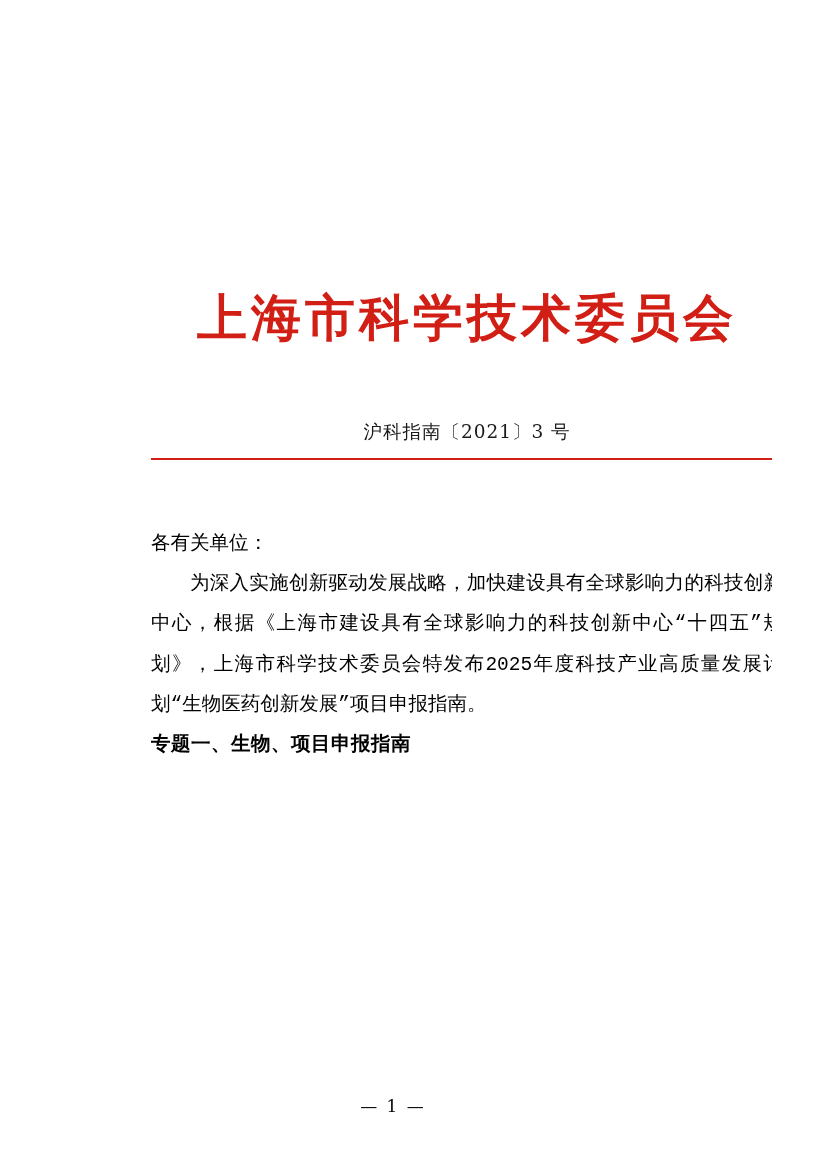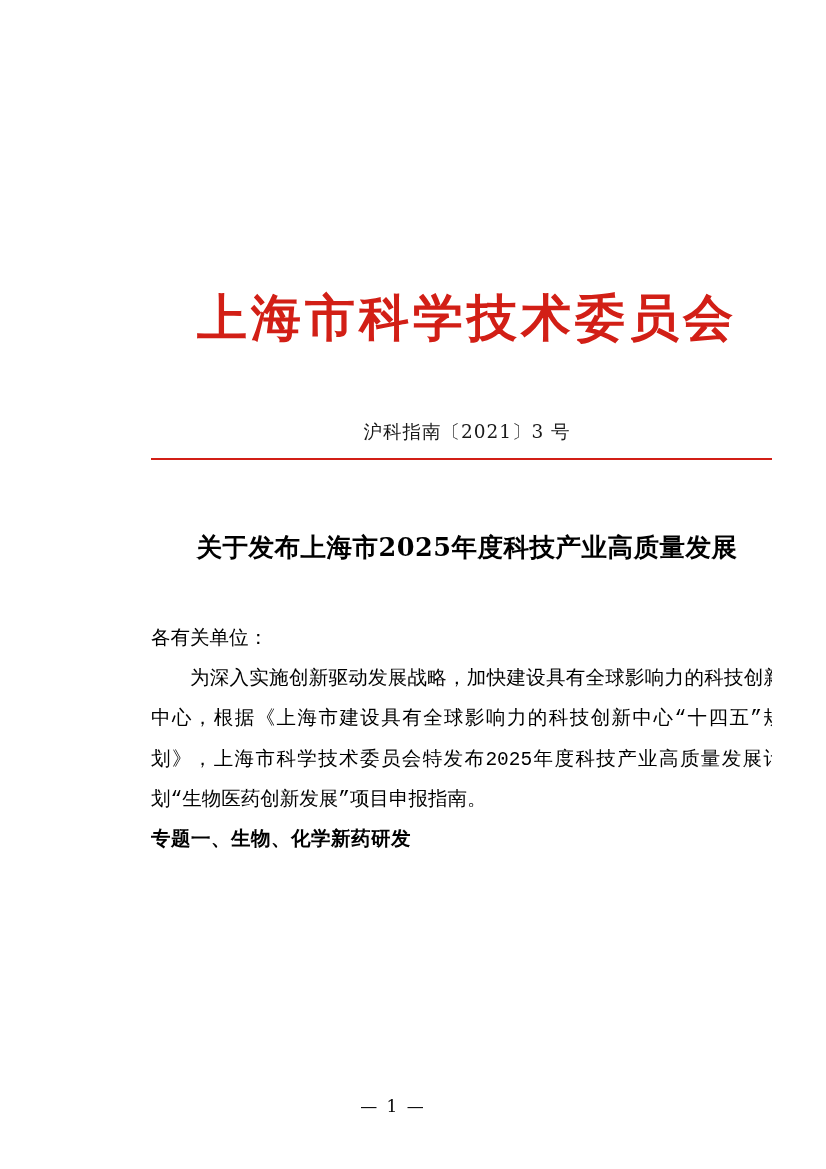--- a/index.html
+++ b/index.html
@@ -129,25 +129,24 @@
 
     <div class="masthead">上海市科学技术委员会</div>
 
     <div class="docnum-block">
       <span class="docnum">沪科指南〔2021〕3 号</span>
     </div>
 
     <div class="red-rule"></div>
 
     <div class="title">
-      <span class="line">关于发布上海市2025年度科技产业高质量发展</span>
     </div>
 
     <div class="body-text">
       <p class="salutation">各有关单位：</p>
       <p class="para">为深入实施创新驱动发展战略，加快建设具有全球影响力的科技创新中心，根据《上海市建设具有全球影响力的科技创新中心“十四五”规划》，上海市科学技术委员会特发布2025年度科技产业高质量发展计划“生物医药创新发展”项目申报指南。</p>
-      <p class="subsection-head">专题一、生物、化学新药研发</p>
+      <p class="subsection-head">专题一、生物、项目申报指南</p>
     </div>
 
   </div>
 
   <div class="footer">— 1 —</div>
 </div>
 
 </body></html>

